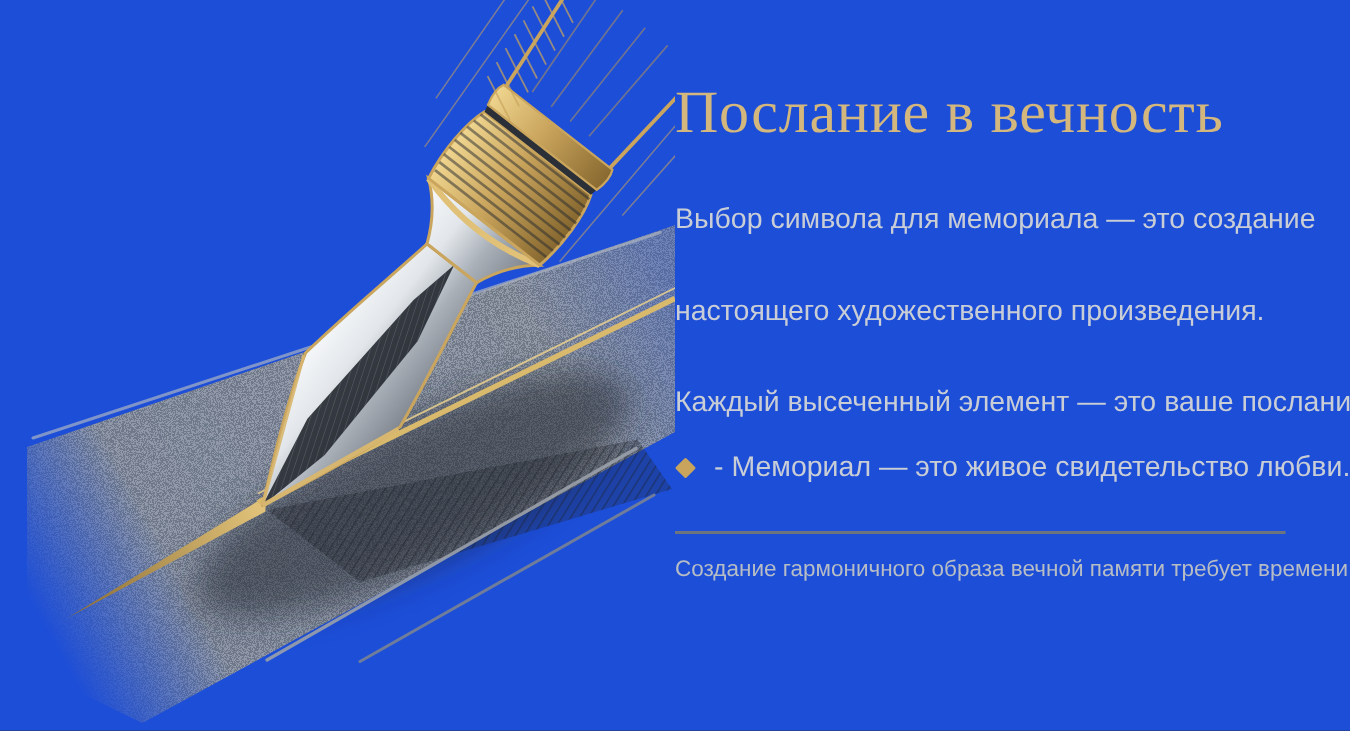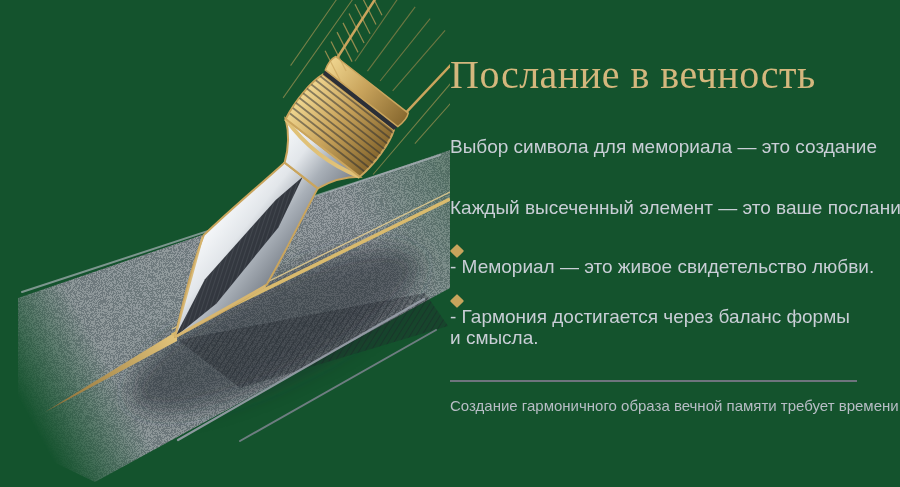--- a/index.html
+++ b/index.html
@@ -1,25 +1,25 @@
 <!DOCTYPE html>
 <html><head>
 <meta charset="utf-8">
 <style>
   html,body{margin:0;padding:0;}
   body{background:#32363f;font-family:"Liberation Sans","DejaVu Sans",sans-serif;}
-  .stage{position:relative;width:900px;height:487px;background:#14532d;overflow:hidden;}
+  .stage{position:relative;width:900px;height:487px;background:#1d4ed8;overflow:hidden;}
   .illustration{position:absolute;left:0;top:0;width:450px;height:487px;}
   .content{position:absolute;left:450px;top:0;width:414px;}
   .title{margin:52px 0 0 0;font-family:"Liberation Serif","DejaVu Serif",serif;
          font-weight:400;font-size:40px;line-height:1.15;color:#d4b77d;letter-spacing:.5px;white-space:nowrap;}
   .intro{margin-top:23px;font-size:19px;line-height:25px;color:#c9ced6;}
   .intro .line{white-space:nowrap;margin-top:36px;}
   .bullets{list-style:none;margin:20px 0 0 0;padding:0;}
-  .bullets li{display:flex;align-items:flex-start;margin:0 0 13px 0;flex-direction:column;}
+  .bullets li{display:flex;align-items:flex-start;margin:0 0 13px 0;}
   .diamond{flex:0 0 auto;width:10px;height:10px;background:#c8a45c;transform:rotate(45deg);
            margin:6px 14px 0 2px;border-radius:1px;}
   .bullet-text{font-size:19px;line-height:21px;color:#c9ced6;}
   .bullet-text .line{white-space:nowrap;}
   .divider{margin-top:32px;width:407px;height:2px;background:#6e747d;}
   .footer-note{margin-top:14px;font-size:15px;line-height:19.5px;color:#b7bdc5;}
   .footer-note .line{white-space:nowrap;}
 </style>
 </head>
 <body>
@@ -153,36 +153,30 @@
         </g>
       </g>
     </g>
   </svg>
 
   <div class="content">
     <h1 class="title">Послание в вечность</h1>
 
     <div class="intro">
       <div class="line">Выбор символа для мемориала — это создание</div>
+      <div class="line">настоящего художественного произведения.</div>
       <div class="line">Каждый высеченный элемент — это ваше послание</div>
     </div>
 
     <ul class="bullets">
       <li>
         <span class="diamond"></span>
         <div class="bullet-text">
           <div class="line">- Мемориал — это живое свидетельство любви.</div>
           <div class="line"></div>
-        </div>
-      </li>
-      <li>
-        <span class="diamond"></span>
-        <div class="bullet-text">
-          <div class="line">- Гармония достигается через баланс формы</div>
-          <div class="line">и смысла.</div>
         </div>
       </li>
     </ul>
 
     <div class="divider"></div>
 
     <div class="footer-note">
       <div class="line">Создание гармоничного образа вечной памяти требует времени</div>
     </div>
   </div>

